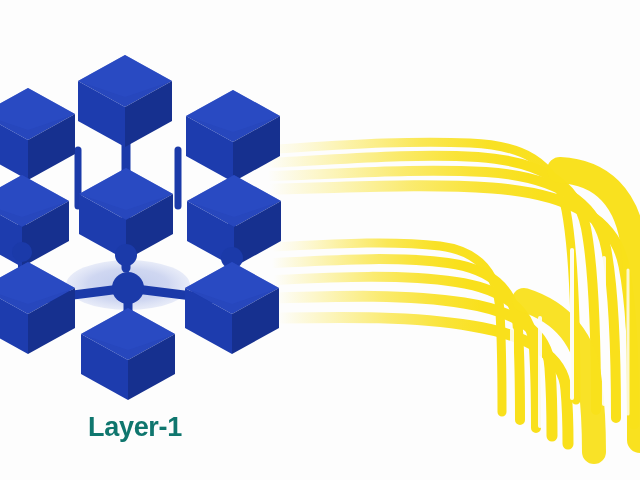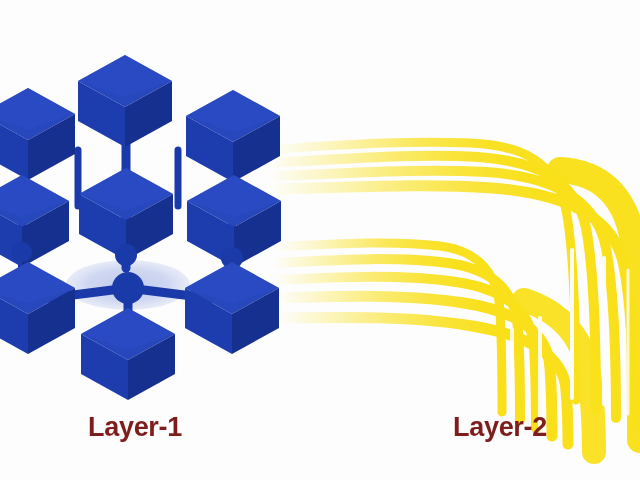--- a/index.html
+++ b/index.html
@@ -25,21 +25,21 @@
     width: 640px;
     height: 480px;
     display: block;
   }
   .caption {
     position: absolute;
     font-family: "Liberation Sans", sans-serif;
     font-weight: bold;
     font-size: 27px;
     letter-spacing: -0.3px;
-    color: #7f1d1d;
+    color: #0f766e;
     white-space: nowrap;
     user-select: none;
   }
   #caption-layer1 {
     left: 0;
     top: 412px;
     width: 270px;
     text-align: center;
   }
   #caption-layer2 {
@@ -168,15 +168,14 @@
     <g>
       <use href="#isoCube" transform="translate(28,292)"></use>
       <use href="#isoCube" transform="translate(232,292)"></use>
       <circle cx="128" cy="330" r="14" fill="#1b3aa9"></circle>
       <use href="#isoCube" transform="translate(128,338)"></use>
     </g>
   </svg>
 
   <div class="caption" id="caption-layer1">Layer-1</div>
 
-  <div class="caption" id="caption-layer2">Layer-2</div>
 
 </div>
 
 </body></html>

